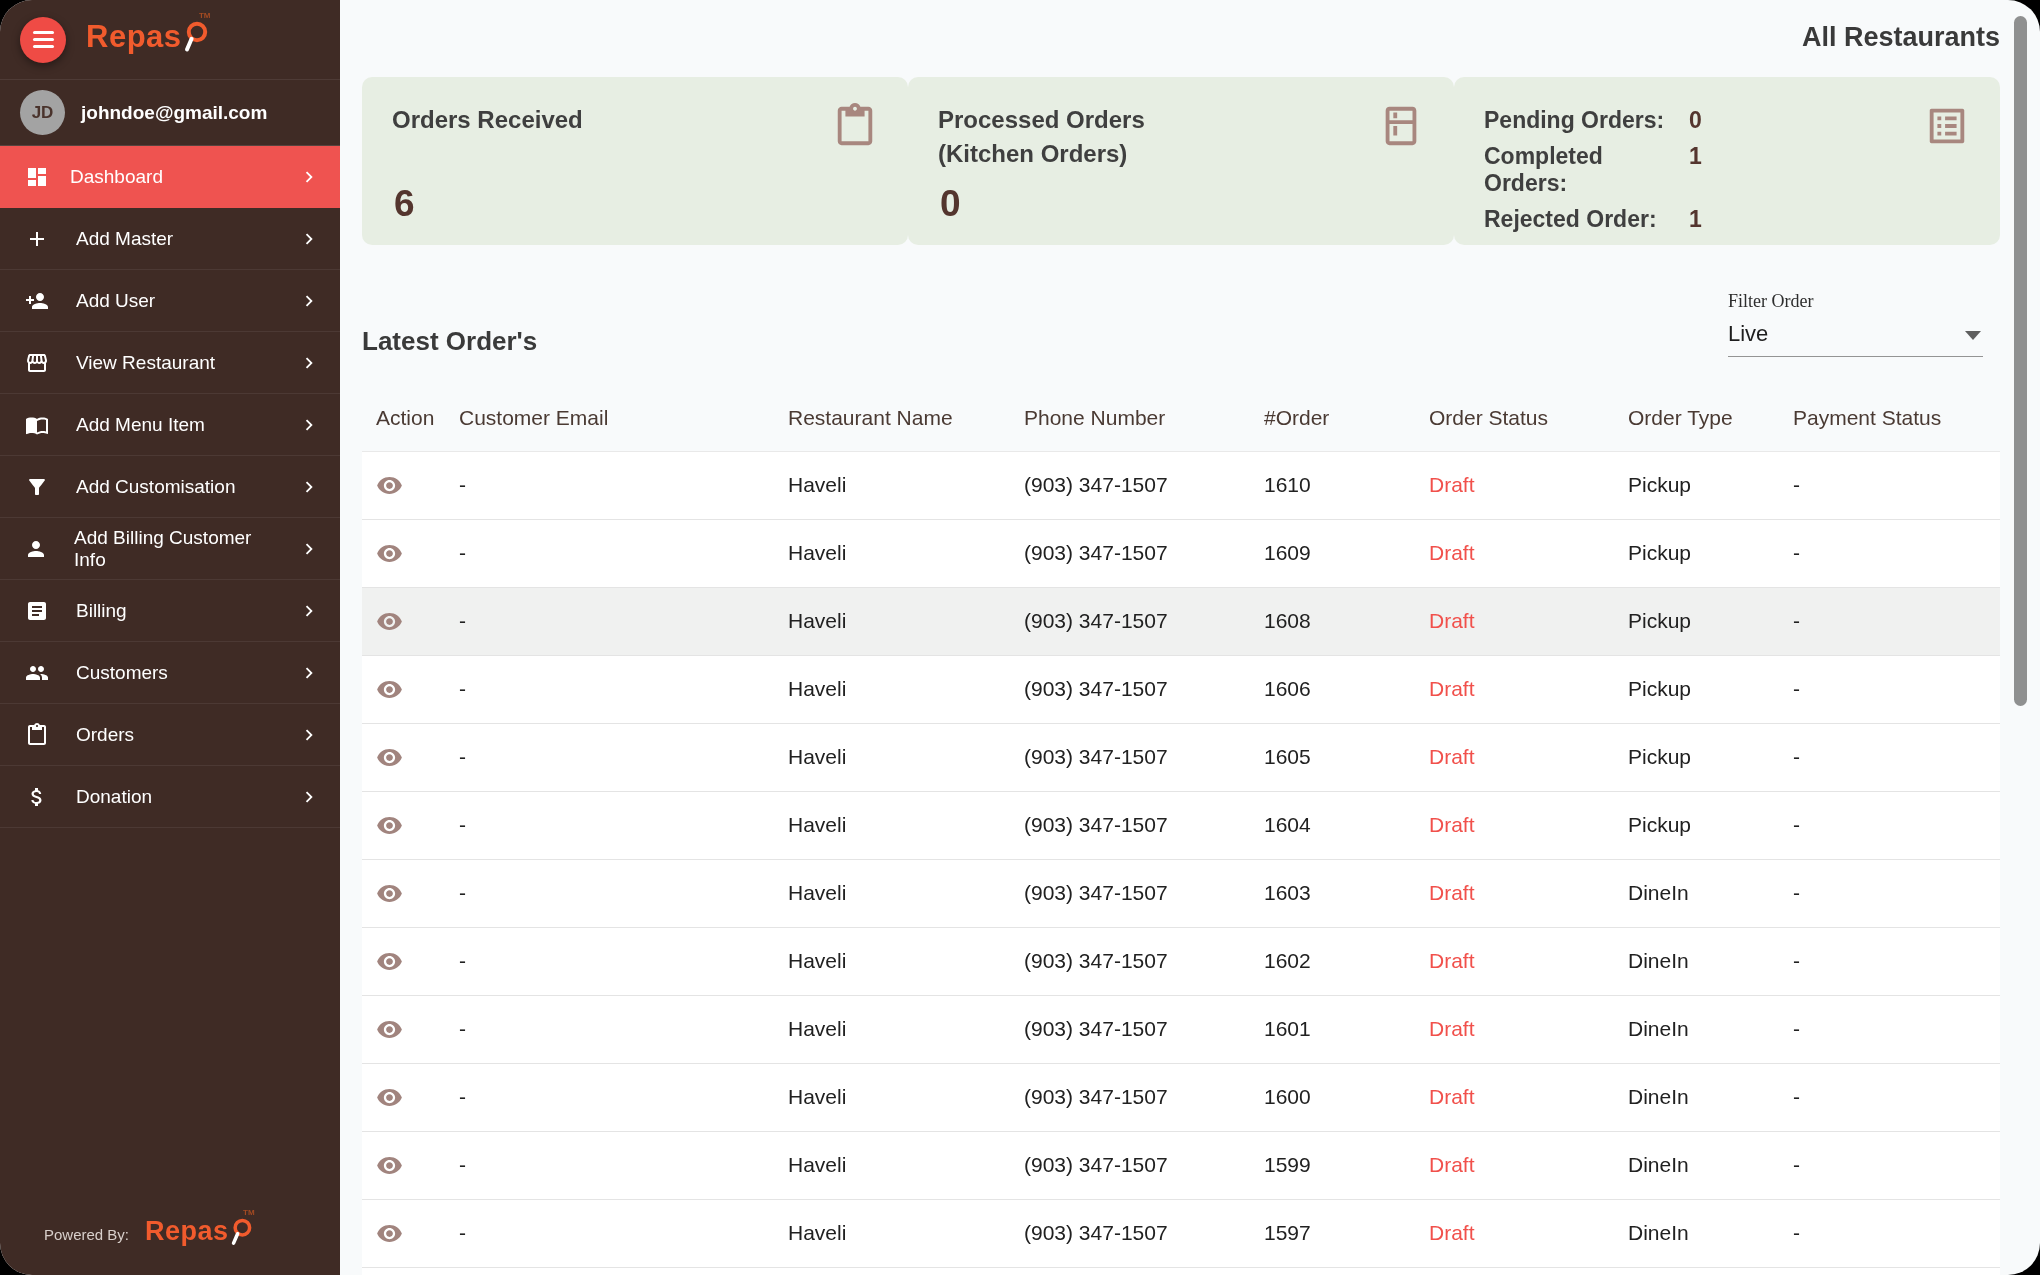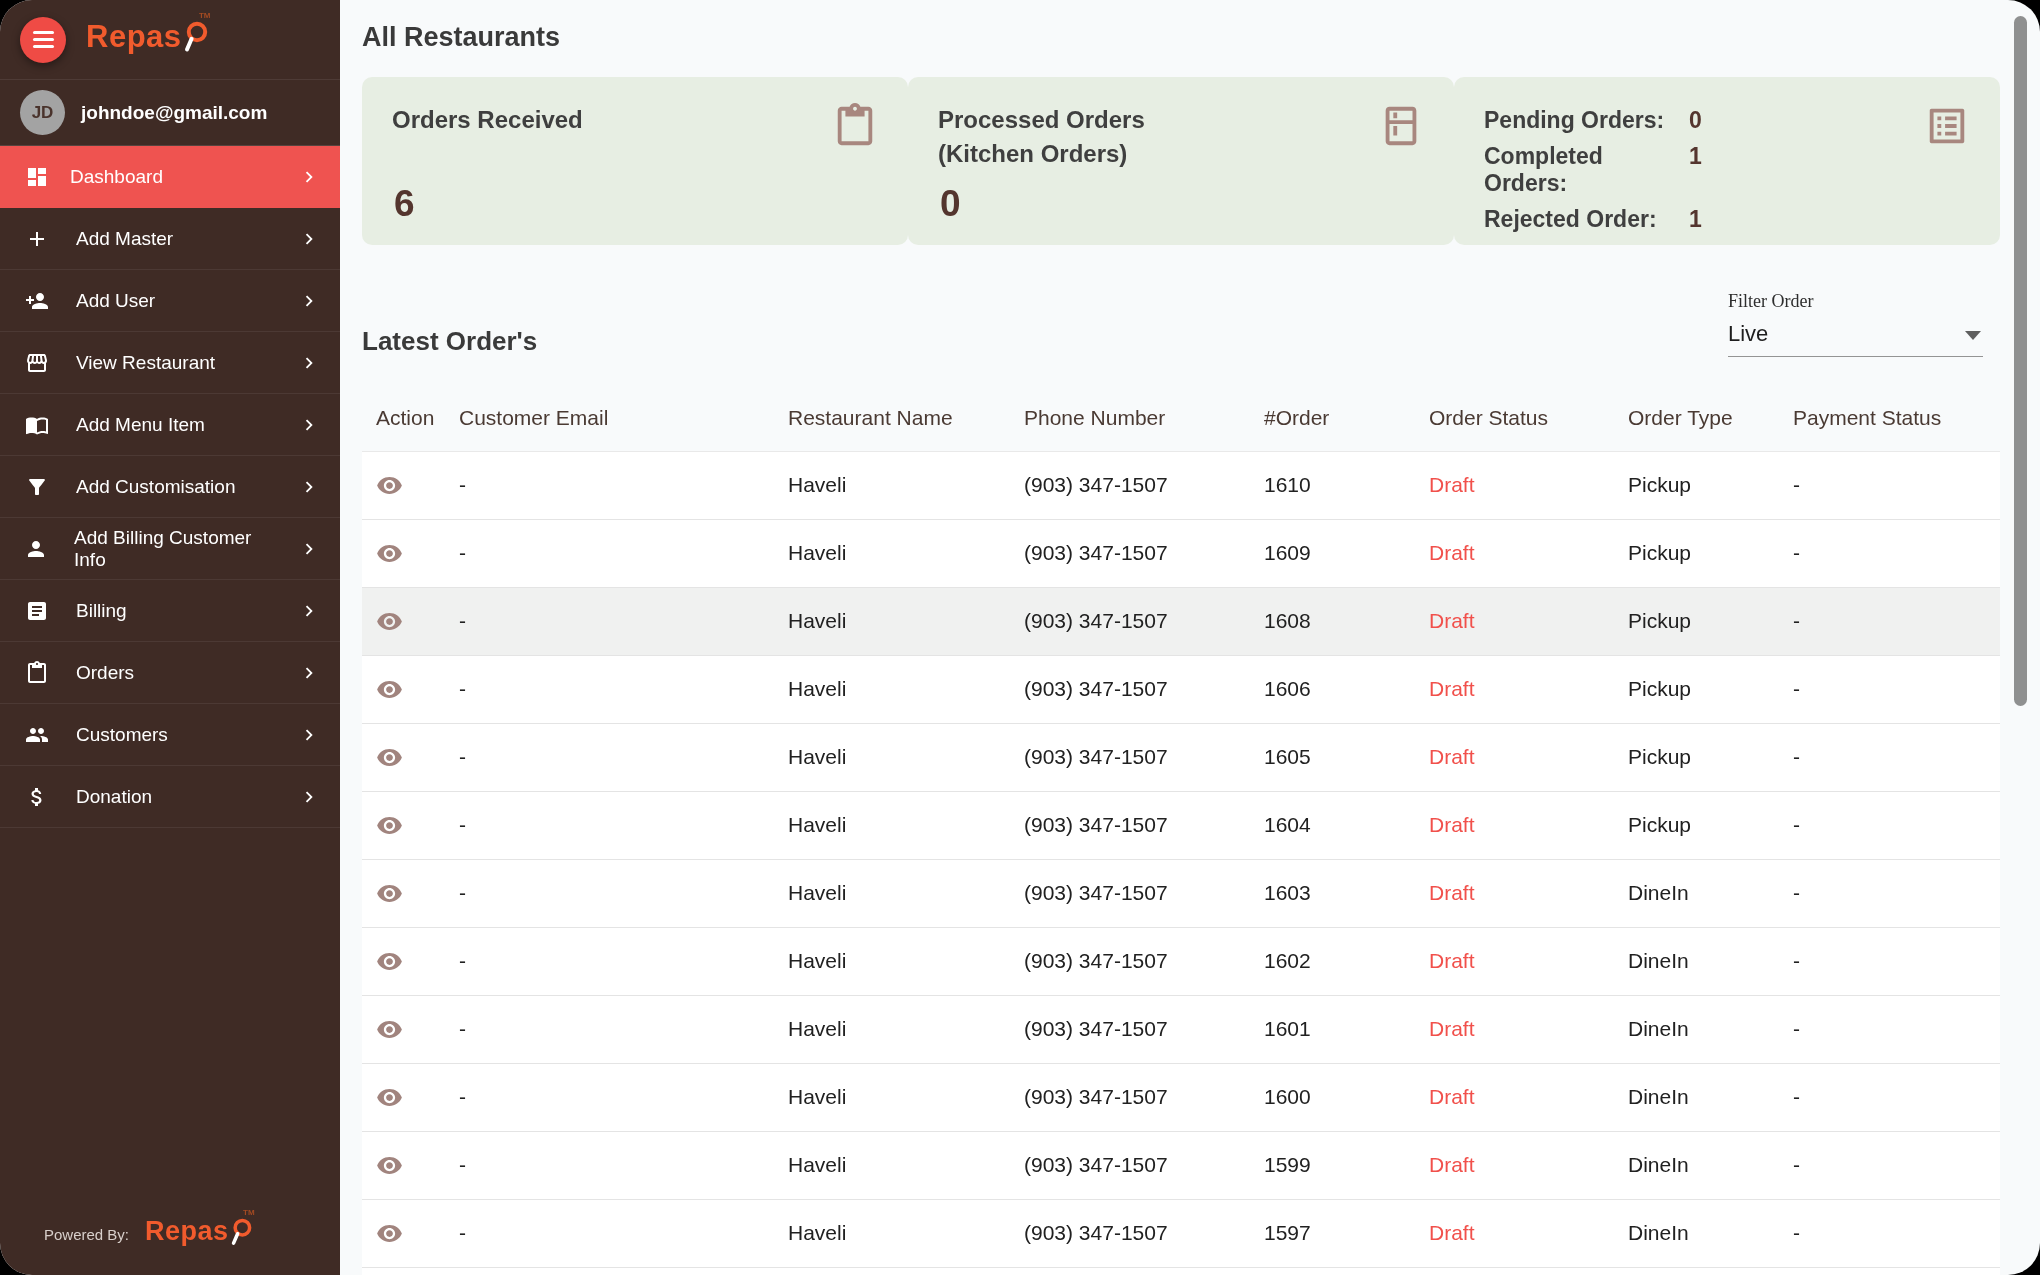--- a/index.html
+++ b/index.html
@@ -24,21 +24,21 @@
   .menu-item.active{background:#ef5350;border-bottom-color:transparent;gap:20px;}
   .mi-icon{width:26px;display:flex;align-items:center;justify-content:center;color:#fff;}
   .mi-chevron{margin-left:auto;display:none;color:#fff;}
   .menu-item.has-chevron .mi-chevron{display:flex;}
   .side-footer{margin-top:auto;padding:0 0 24px 44px;display:flex;align-items:center;gap:16px;}
   .powered-label{font-size:15px;color:#d8cfcb;}
   .side-footer .logo-text{font-size:27px;font-weight:700;}
 
   
   .main{flex:1;padding:20px 40px 0 22px;position:relative;overflow:hidden;}
-  .page-title{font-size:27px;font-weight:700;color:#3a3a3a;margin:2px 0 0 0;}
+  .page-title{font-size:27px;font-weight:700;color:#3a3a3a;margin:2px 0 0 0;text-align:right;}
   .cards{display:flex;margin-top:24px;}
   .card{flex:1;background:#e7eee3;border-radius:10px;height:168px;position:relative;padding:26px 30px;}
   .card-title{font-size:24px;font-weight:600;color:#3f3f3f;line-height:1.4;}
   .card-title.narrow{max-width:270px;}
   .card-icon{position:absolute;top:26px;right:30px;color:#a8877f;}
   .card-value{position:absolute;left:32px;bottom:20px;font-size:37px;font-weight:700;color:#54352e;}
   .stat-rows{padding-top:4px;}
   .stat-row{display:flex;margin-bottom:9px;}
   .stat-label{width:205px;font-size:23px;font-weight:600;color:#3f3f3f;}
   .stat-value{font-size:23px;font-weight:700;color:#54352e;}
@@ -190,40 +190,40 @@
               <path d="M19 3H5c-1.1 0-2 .9-2 2v14c0 1.1.9 2 2 2h14c1.1 0 2-.9 2-2V5c0-1.1-.9-2-2-2zm-5 14H7v-2h7v2zm3-4H7v-2h10v2zm0-4H7V7h10v2z"></path>
             </svg>
           </span>
     <span class="mi-label">Billing</span>
     <span class="mi-chevron icon">
             <svg width="22" height="22" viewBox="0 0 24 24" fill="currentColor">
               <path d="M10 6L8.59 7.41 13.17 12l-4.58 4.59L10 18l6-6z"></path>
             </svg>
           </span>
   </div>
+        <div class="menu-item">
+    <span class="mi-icon icon">
+            <svg width="24" height="24" viewBox="0 0 24 24" fill="currentColor">
+              <path d="M16 11c1.66 0 2.99-1.34 2.99-3S17.66 5 16 5c-1.66 0-3 1.34-3 3s1.34 3 3 3zm-8 0c1.66 0 2.99-1.34 2.99-3S9.66 5 8 5C6.34 5 5 6.34 5 8s1.34 3 3 3zm0 2c-2.33 0-7 1.17-7 3.5V19h14v-2.5c0-2.33-4.67-3.5-7-3.5zm8 0c-.29 0-.62.02-.97.05 1.16.84 1.97 1.97 1.97 3.45V19h6v-2.5c0-2.33-4.67-3.5-7-3.5z"></path>
+            </svg>
+          </span>
+    <span class="mi-label">Customers</span>
+    <span class="mi-chevron icon">
+            <svg width="22" height="22" viewBox="0 0 24 24" fill="currentColor">
+              <path d="M10 6L8.59 7.41 13.17 12l-4.58 4.59L10 18l6-6z"></path>
+            </svg>
+          </span>
+  </div>
         <div class="menu-item has-chevron">
     <span class="mi-icon icon">
             <svg width="24" height="24" viewBox="0 0 24 24" fill="currentColor">
               <path d="M19 2h-4.18C14.4.84 13.3 0 12 0c-1.3 0-2.4.84-2.82 2H5c-1.1 0-2 .9-2 2v16c0 1.1.9 2 2 2h14c1.1 0 2-.9 2-2V4c0-1.1-.9-2-2-2zm-7 0c.55 0 1 .45 1 1s-.45 1-1 1-1-.45-1-1 .45-1 1-1zm7 18H5V4h2v3h10V4h2v16z"></path>
             </svg>
           </span>
     <span class="mi-label">Orders</span>
-    <span class="mi-chevron icon">
-            <svg width="22" height="22" viewBox="0 0 24 24" fill="currentColor">
-              <path d="M10 6L8.59 7.41 13.17 12l-4.58 4.59L10 18l6-6z"></path>
-            </svg>
-          </span>
-  </div>
-        <div class="menu-item">
-    <span class="mi-icon icon">
-            <svg width="24" height="24" viewBox="0 0 24 24" fill="currentColor">
-              <path d="M16 11c1.66 0 2.99-1.34 2.99-3S17.66 5 16 5c-1.66 0-3 1.34-3 3s1.34 3 3 3zm-8 0c1.66 0 2.99-1.34 2.99-3S9.66 5 8 5C6.34 5 5 6.34 5 8s1.34 3 3 3zm0 2c-2.33 0-7 1.17-7 3.5V19h14v-2.5c0-2.33-4.67-3.5-7-3.5zm8 0c-.29 0-.62.02-.97.05 1.16.84 1.97 1.97 1.97 3.45V19h6v-2.5c0-2.33-4.67-3.5-7-3.5z"></path>
-            </svg>
-          </span>
-    <span class="mi-label">Customers</span>
     <span class="mi-chevron icon">
             <svg width="22" height="22" viewBox="0 0 24 24" fill="currentColor">
               <path d="M10 6L8.59 7.41 13.17 12l-4.58 4.59L10 18l6-6z"></path>
             </svg>
           </span>
   </div>
         <div class="menu-item">
     <span class="mi-icon icon">
             <svg width="24" height="24" viewBox="0 0 24 24" fill="currentColor">
               <path d="M11.8 10.9c-2.27-.59-3-1.2-3-2.15 0-1.09 1.01-1.85 2.7-1.85 1.78 0 2.44.85 2.5 2.1h2.21c-.07-1.72-1.12-3.3-3.21-3.81V3h-3v2.16c-1.94.42-3.5 1.68-3.5 3.61 0 2.31 1.91 3.46 4.7 4.13 2.5.6 3 1.48 3 2.41 0 .69-.49 1.79-2.7 1.79-2.06 0-2.87-.92-2.98-2.1h-2.2c.12 2.19 1.76 3.42 3.68 3.83V21h3v-2.15c1.95-.37 3.5-1.5 3.5-3.55 0-2.84-2.43-3.81-4.7-4.4z"></path>

